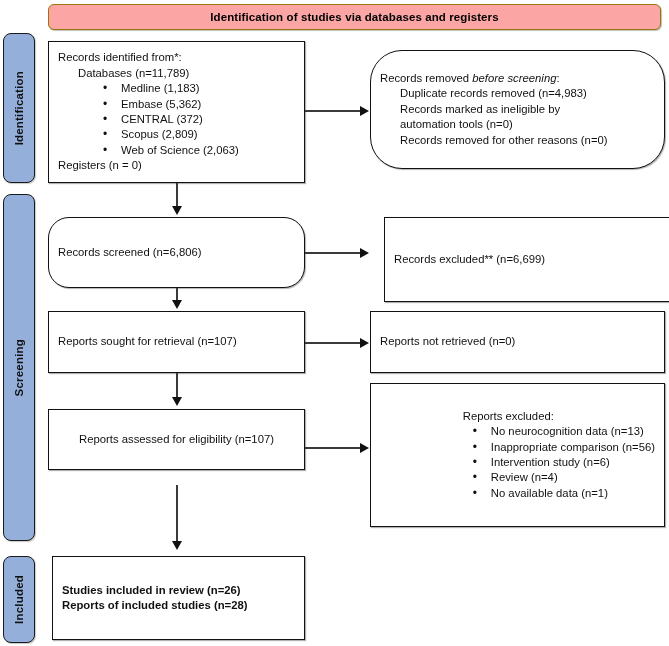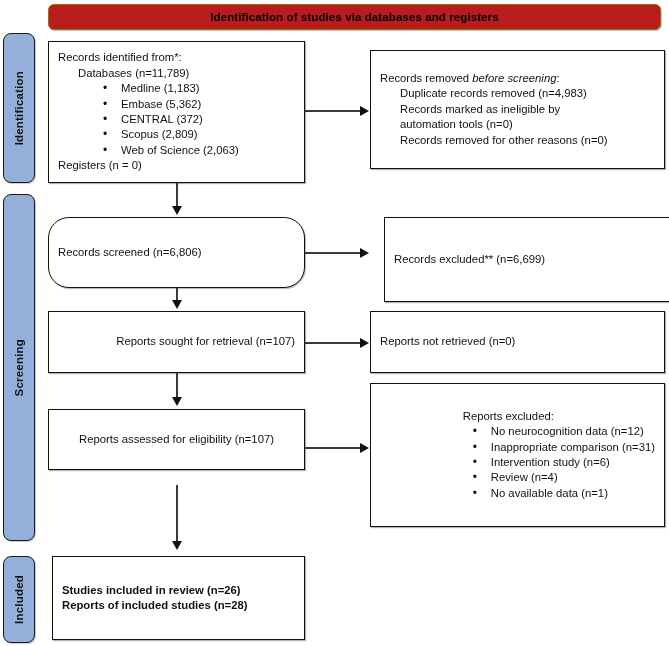--- a/index.html
+++ b/index.html
@@ -19,21 +19,21 @@
     overflow: hidden;
   }
 
   
   .title-banner {
     position: absolute;
     left: 48px;
     top: 4px;
     width: 613px;
     height: 26px;
-    background: #b91c1c;
+    background: #fca5a5;
     border: 1px solid #9a7406;
     border-radius: 6px;
     box-sizing: border-box;
     display: flex;
     align-items: center;
     justify-content: center;
     box-shadow: 1px 1px 1px rgba(0,0,0,0.25);
   }
   .title-banner .title-text {
     font-size: 11.5px;
@@ -101,24 +101,24 @@
     flex: 0 0 18px;
     text-align: left;
     font-size: 12px;
     line-height: 15.4px;
   }
   .bul-indent-lg { padding-left: 45px; }
   .bul-indent-sm { padding-left: 10px; }
 
   
   #box-identified      { left: 48px;  top: 41px;  width: 257px; height: 142px; }
-  #box-removed         { left: 370px; top: 50px;  width: 295px; height: 119px; }
+  #box-removed         { left: 370px; top: 50px;  width: 295px; height: 119px; border-radius: 32px; }
   #box-screened        { left: 48px;  top: 217px; width: 257px; height: 71px; border-radius: 21px;  }
   #box-excluded        { left: 384px; top: 217px; width: 295px; height: 85px;  }
-  #box-sought          { left: 48px;  top: 311px; width: 257px; height: 62px; text-align: right;  }
+  #box-sought          { left: 48px;  top: 311px; width: 257px; height: 62px;  }
   #box-not-retrieved   { left: 370px; top: 311px; width: 295px; height: 62px; justify-content: center;  }
   #box-assessed        { left: 48px;  top: 409px; width: 257px; height: 61px; align-items: center;  }
   #box-reports-excl    { left: 370px; top: 383px; width: 295px; height: 144px; align-items: flex-end; }
   #box-included        { left: 52px;  top: 556px; width: 253px; height: 84px; font-weight: bold;  }
 
   
   .v-line {
     position: absolute;
     width: 1.6px;
     background: #3a3a3a;
@@ -228,25 +228,25 @@
     <div class="box-body">
       <div class="line">Reports assessed for eligibility (n=107)</div>
     </div>
   </div>
 
   <div class="flow-box" id="box-reports-excl">
     <div class="box-body">
       <div class="line">Reports excluded:</div>
       <div class="bullet-row bul-indent-sm">
         <span class="dot">•</span>
-        <span>No neurocognition data (n=12)</span>
-      </div>
-      <div class="bullet-row bul-indent-sm">
-        <span class="dot">•</span>
-        <span>Inappropriate comparison (n=31)</span>
+        <span>No neurocognition data (n=13)</span>
+      </div>
+      <div class="bullet-row bul-indent-sm">
+        <span class="dot">•</span>
+        <span>Inappropriate comparison (n=56)</span>
       </div>
       <div class="bullet-row bul-indent-sm">
         <span class="dot">•</span>
         <span>Intervention study (n=6)</span>
       </div>
       <div class="bullet-row bul-indent-sm">
         <span class="dot">•</span>
         <span>Review (n=4)</span>
       </div>
       <div class="bullet-row bul-indent-sm">

